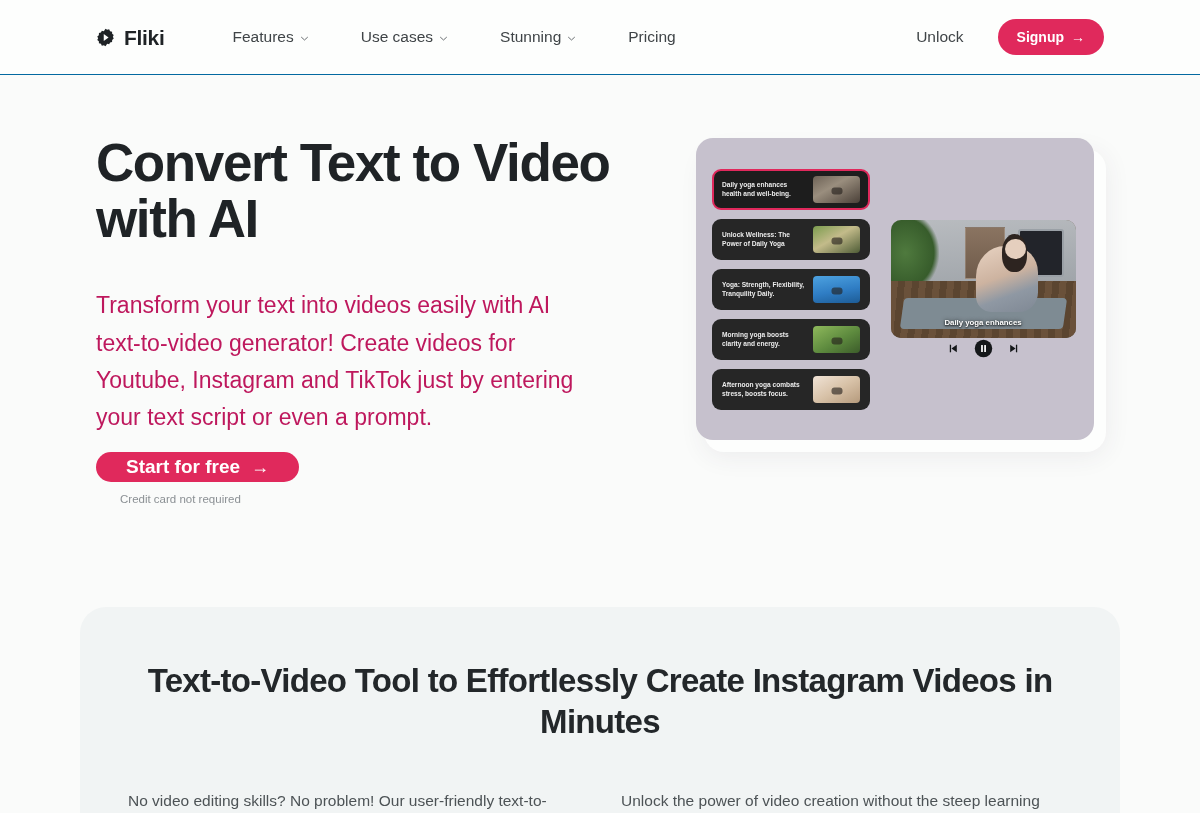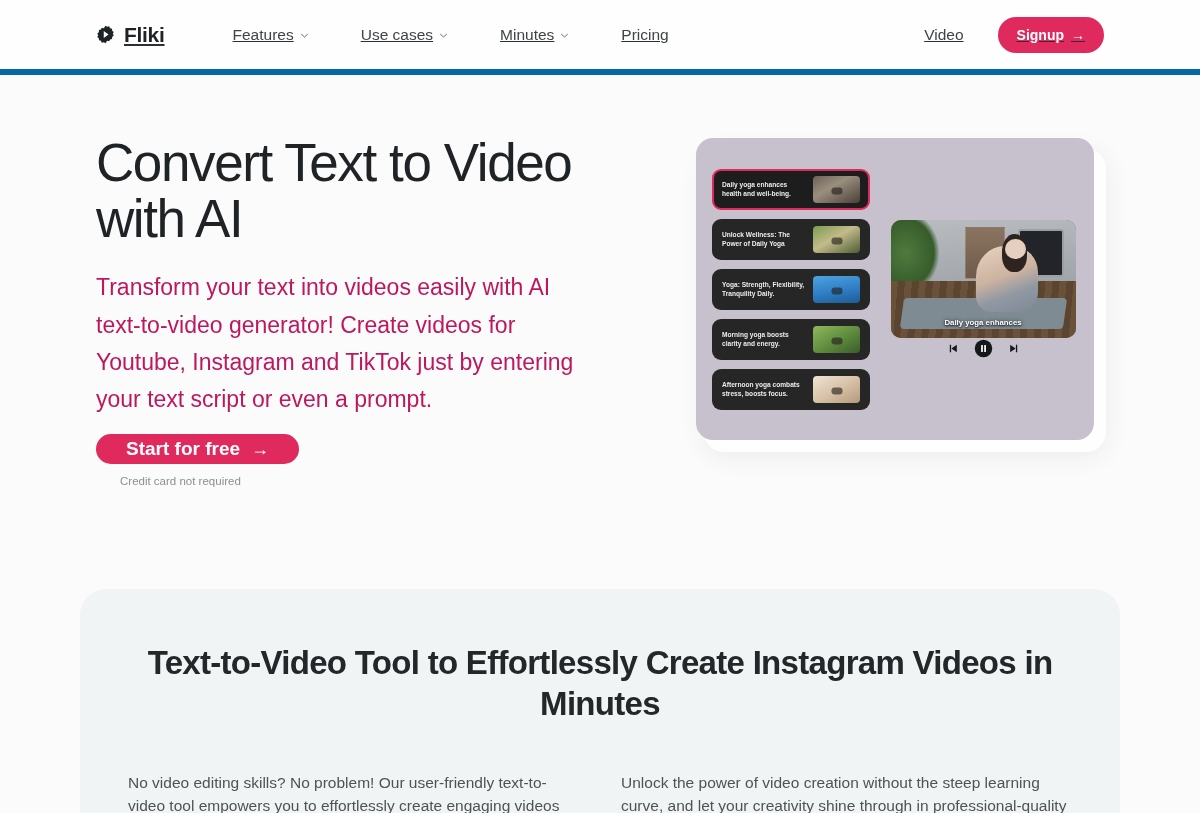--- a/index.html
+++ b/index.html
@@ -11,24 +11,23 @@
     -webkit-font-smoothing:antialiased;
   }
 
   
   .navbar {
     height:75px;
     background:#fdfefd;
     display:flex;
     align-items:center;
     padding:0 96px;
-    border-bottom:6px solid #0369a1;
+    border-bottom:1px solid #0369a1;
     position:relative;
     z-index:10;
-    text-decoration:underline;
   }
   .brand { display:flex; align-items:center; gap:9px; margin-right:46px; }
   .brand-mark { width:19px; height:19px; display:block; }
   .brand-name {
     font-size:21px; font-weight:700; color:#1f2326;
     letter-spacing:-0.3px; line-height:1;
   }
   .nav-links { display:flex; align-items:center; gap:30px; }
   .nav-link {
     display:flex; align-items:center; gap:6px;
@@ -49,23 +48,23 @@
   .signup-btn .arw { font-size:14px; line-height:1; }
 
   
   .hero {
     display:flex; align-items:flex-start;
     padding:60px 96px 0 96px;
     gap:80px;
   }
   .hero-left { width:520px; padding-top:0; }
   .hero-title {
-    font-size:53px; font-weight:400; line-height:1.06;
+    font-size:53px; font-weight:700; line-height:1.06;
     letter-spacing:-1.4px; color:#1f2326;
-    margin-bottom:22px;
+    margin-bottom:40px;
   }
   .hero-sub {
     font-size:23px; line-height:1.62; color:#be185d;
     max-width:487px; margin-bottom:16px;
   }
   .cta-btn {
     display:inline-flex; align-items:center; gap:11px;
     background:#e0295c; color:#fff;
     font-size:19px; font-weight:700;
     padding:4px 30px; border-radius:999px;
@@ -232,36 +231,36 @@
     <div class="nav-link">
       <span>Use cases</span>
       <span>
         <svg class="chev" viewBox="0 0 12 12" aria-hidden="true">
           <path d="M2 4.4l4 3.6 4-3.6" fill="none" stroke="#5a6063" stroke-width="1.2" stroke-linecap="round" stroke-linejoin="round"></path>
         </svg>
       </span>
     </div>
 
     <div class="nav-link">
-      <span>Minutes</span>
+      <span>Stunning</span>
       <span>
         <svg class="chev" viewBox="0 0 12 12" aria-hidden="true">
           <path d="M2 4.4l4 3.6 4-3.6" fill="none" stroke="#5a6063" stroke-width="1.2" stroke-linecap="round" stroke-linejoin="round"></path>
         </svg>
       </span>
     </div>
 
     <div class="nav-link">
       <span>Pricing</span>
     </div>
 
   </div>
 
   <div class="nav-right">
-    <span class="login-link">Video</span>
+    <span class="login-link">Unlock</span>
     <button class="signup-btn">
       <span>Signup</span>
       <span class="arw">→</span>
     </button>
   </div>
 
 </div>
 
 <div class="hero">
 

